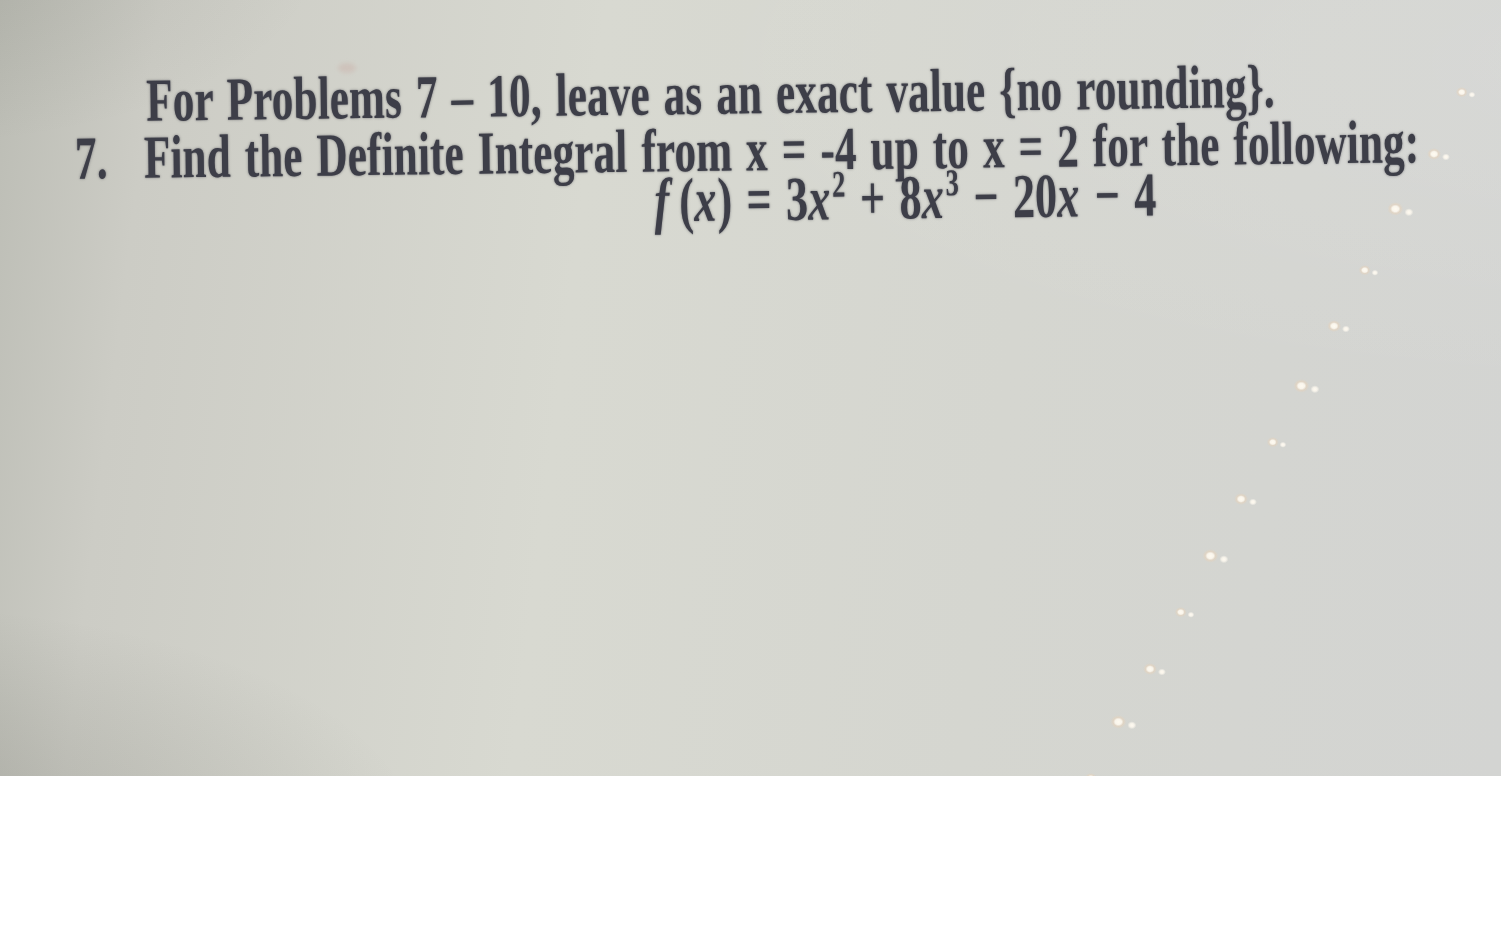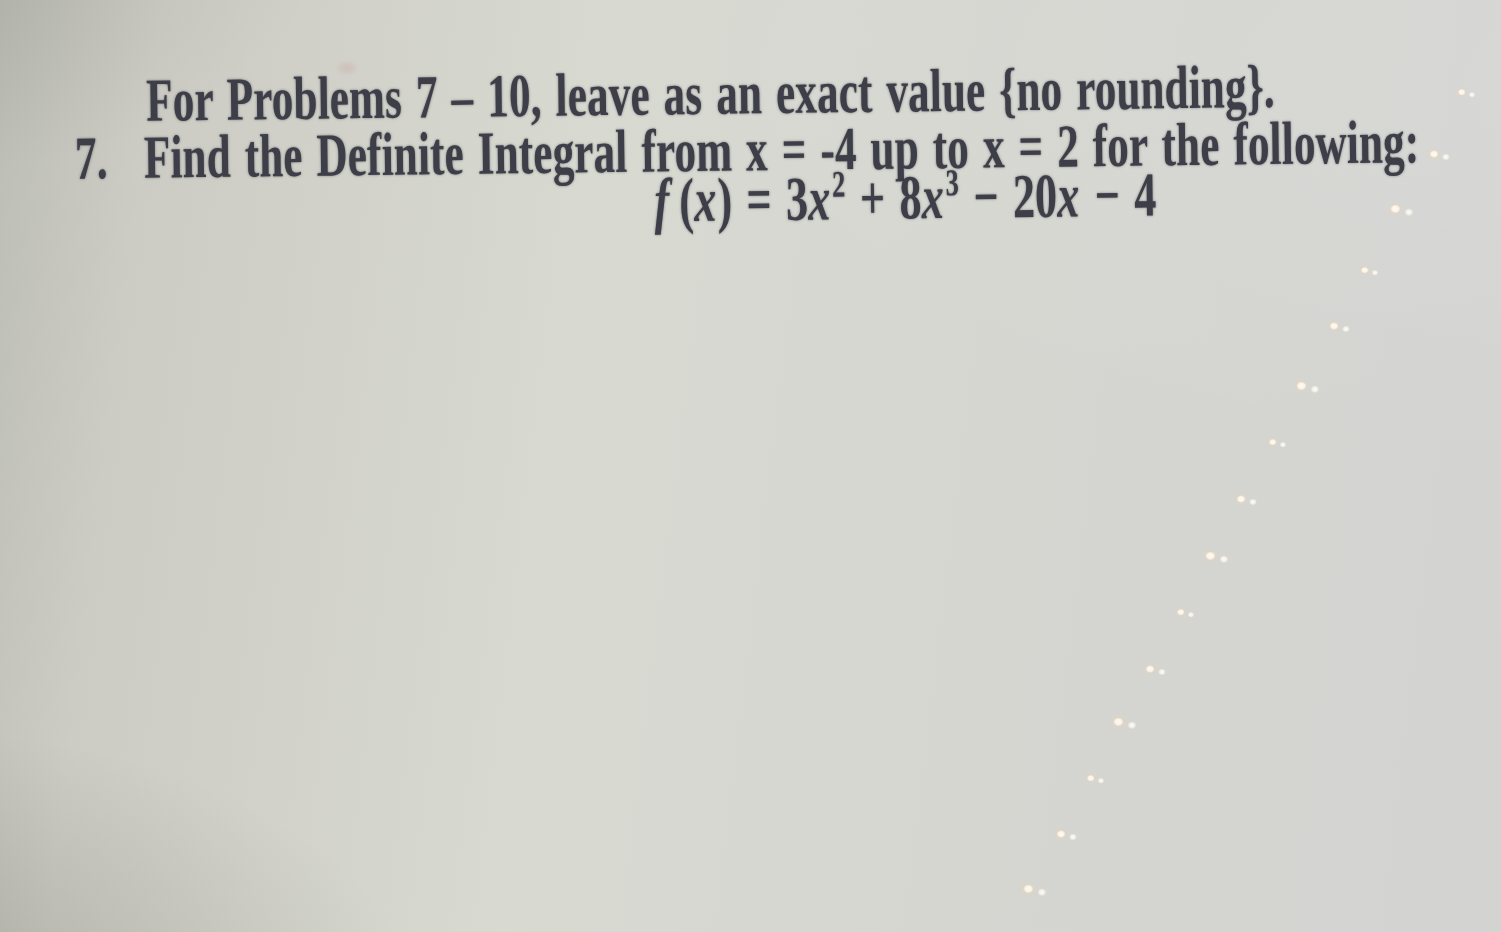--- a/index.html
+++ b/index.html
@@ -1,21 +1,21 @@
 <!DOCTYPE html>
 <html style="--text-color: #3d3e48; --glare-core: #fffaf0; --smudge-color: #c9a8a0;"><head>
 <meta charset="utf-8">
 <style>
   html, body { margin: 0; padding: 0; }
   body {
     width: 1501px; height: 932px; overflow: hidden;
     font-family: "Liberation Serif", "DejaVu Serif", serif;
   }
   .photo {
-    position: relative; width: 1501px; height: 932px; overflow: hidden;
+    position: relative; width: 1501px; height: 776px; overflow: hidden;
     background:
       radial-gradient(140% 90% at 112% 8%, rgba(255,255,255,0.10), transparent 50%),
       radial-gradient(60% 50% at -8% 108%, rgba(70,72,62,0.22), transparent 60%),
       radial-gradient(50% 45% at -6% -6%, rgba(70,72,62,0.13), transparent 55%),
       linear-gradient(97deg, #bcbdb5 0%, #ccccc5 10%, #d8d9d1 38%, #d5d6d0 66%, #d3d4d2 100%);
   }
   .tilt {
     position: absolute; inset: 0;
     transform: rotate(-0.7deg); transform-origin: 0 0;
   }

